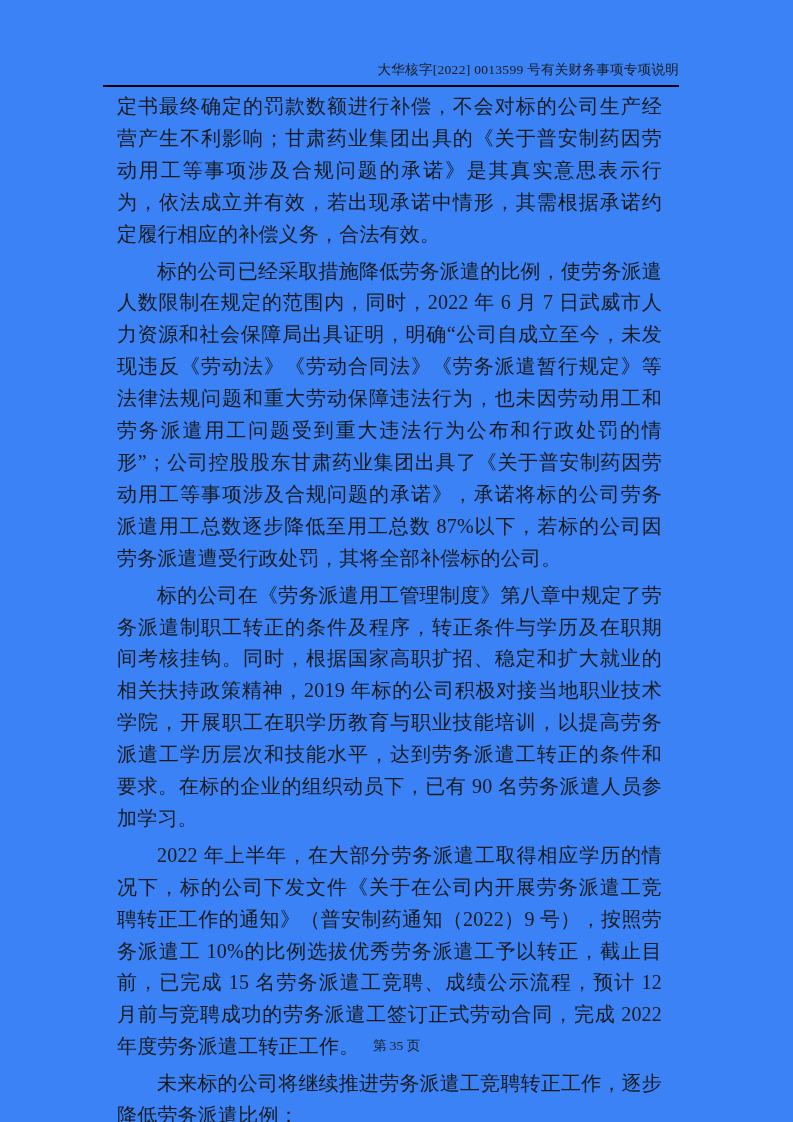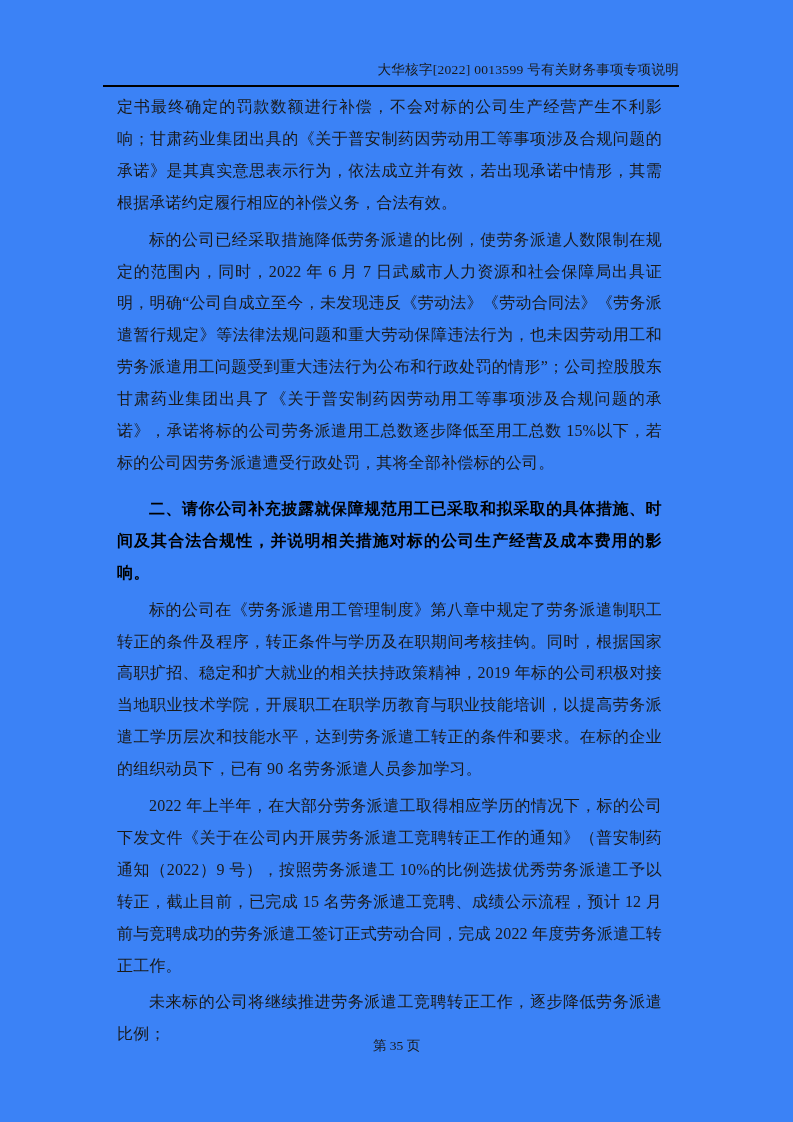--- a/index.html
+++ b/index.html
@@ -36,21 +36,21 @@
     border-bottom: 2px solid #000000;
   }
   .body-text {
     position: absolute;
     top: 91px;
     left: 117px;
     width: 561px;
   }
   .body-text p {
     margin: 0 16px 5px 0;
-    font-size: 16px;
+    font-size: 20px;
     line-height: 31.9px;
     text-align: justify;
     text-indent: 2em;
     letter-spacing: 0.2px;
     color: #1a1a1a;
   }
   .body-text p.no-indent {
     text-indent: 0;
   }
   .body-text p.heading {
@@ -76,22 +76,21 @@
 
 <div class="page">
 
   <div class="header">
     <div class="header-text">大华核字[2022] 0013599 号有关财务事项专项说明</div>
     <div class="header-rule"></div>
   </div>
 
   <div class="body-text">
     <p class="no-indent">定书最终确定的罚款数额进行补偿，不会对标的公司生产经营产生不利影响；甘肃药业集团出具的《关于普安制药因劳动用工等事项涉及合规问题的承诺》是其真实意思表示行为，依法成立并有效，若出现承诺中情形，其需根据承诺约定履行相应的补偿义务，合法有效。</p>
-    <p>标的公司已经采取措施降低劳务派遣的比例，使劳务派遣人数限制在规定的范围内，同时，2022 年 6 月 7 日武威市人力资源和社会保障局出具证明，明确“公司自成立至今，未发现违反《劳动法》《劳动合同法》《劳务派遣暂行规定》等法律法规问题和重大劳动保障违法行为，也未因劳动用工和劳务派遣用工问题受到重大违法行为公布和行政处罚的情形”；公司控股股东甘肃药业集团出具了《关于普安制药因劳动用工等事项涉及合规问题的承诺》，承诺将标的公司劳务派遣用工总数逐步降低至用工总数 15%以下，若标的公司因劳务派遣遭受行政处罚，其将全部补偿标的公司。</p>
-    <p class="heading">二、请你公司补充披露就保障规范用工已采取和拟采取的具体措施、时间及其合法合规性，并说明相关措施对标的公司生产经营及成本费用的影响。</p>
+    <p>标的公司已经采取措施降低劳务派遣的比例，使劳务派遣人数限制在规定的范围内，同时，2022 年 6 月 7 日武威市人力资源和社会保障局出具证明，明确“公司自成立至今，未发现违反《劳动法》《劳动合同法》《劳务派遣暂行规定》等法律法规问题和重大劳动保障违法行为，也未因劳动用工和劳务派遣用工问题受到重大违法行为公布和行政处罚的情形”；公司控股股东甘肃药业集团出具了《关于普安制药因劳动用工等事项涉及合规问题的承诺》，承诺将标的公司劳务派遣用工总数逐步降低至用工总数 87%以下，若标的公司因劳务派遣遭受行政处罚，其将全部补偿标的公司。</p>
     <p>标的公司在《劳务派遣用工管理制度》第八章中规定了劳务派遣制职工转正的条件及程序，转正条件与学历及在职期间考核挂钩。同时，根据国家高职扩招、稳定和扩大就业的相关扶持政策精神，2019 年标的公司积极对接当地职业技术学院，开展职工在职学历教育与职业技能培训，以提高劳务派遣工学历层次和技能水平，达到劳务派遣工转正的条件和要求。在标的企业的组织动员下，已有 90 名劳务派遣人员参加学习。</p>
     <p>2022 年上半年，在大部分劳务派遣工取得相应学历的情况下，标的公司下发文件《关于在公司内开展劳务派遣工竞聘转正工作的通知》（普安制药通知（2022）9 号），按照劳务派遣工 10%的比例选拔优秀劳务派遣工予以转正，截止目前，已完成 15 名劳务派遣工竞聘、成绩公示流程，预计 12 月前与竞聘成功的劳务派遣工签订正式劳动合同，完成 2022 年度劳务派遣工转正工作。</p>
     <p>未来标的公司将继续推进劳务派遣工竞聘转正工作，逐步降低劳务派遣比例；</p>
   </div>
 
   <div class="footer">第 35 页</div>
 
 </div>
 
 </body></html>

